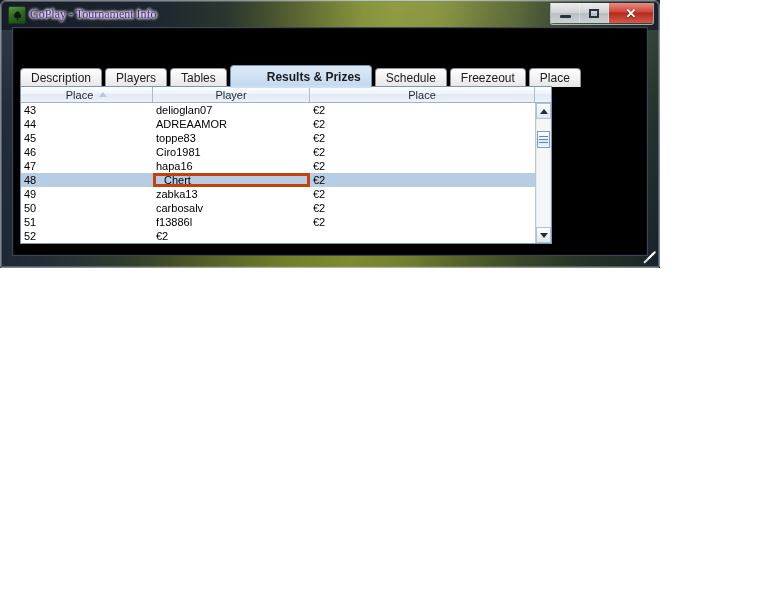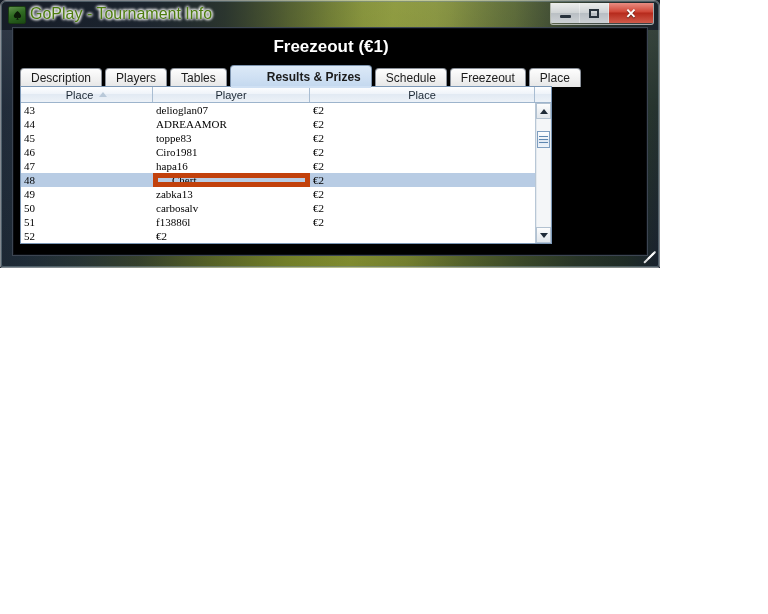--- a/index.html
+++ b/index.html
@@ -103,30 +103,31 @@
     background: linear-gradient(160deg,#5f8f4a 0%, #2f6a22 45%, #1b4a14 100%);
     border: 1px solid #1a3d12;
     border-radius: 2px;
     display: flex; align-items: center; justify-content: center;
     overflow: hidden;
   }
   #titleIcon svg { display: block; }
   #titleText {
     position: absolute;
     left: 28px; top: 4px;
-    font-size: 16px;
-    color: #4d7c0f;
+    font-size: 12px;
+    color: #4c1d95;
     text-shadow:
        0 0 3px rgba(255,255,255,0.95),
        1px 0 3px rgba(255,255,255,0.85),
       -1px 0 3px rgba(255,255,255,0.85),
        0 1px 3px rgba(255,255,255,0.85),
        0 -1px 3px rgba(255,255,255,0.85);
     white-space: nowrap;
     line-height: 16px;
+    font-family: Liberation Serif, serif;
   }
 
   
   #winbtns {
     position: absolute;
     right: 4px; top: 1px;
     display: flex;
     height: 21px;
     border: 1px solid rgba(255,255,255,0.55);
     border-top: none;
@@ -291,40 +292,39 @@
     background: #ffffff;
     overflow: hidden;
   }
   .row {
     display: flex;
     height: 14px;
     box-sizing: border-box;
     font-size: 11px;
     color: #000000;
     align-items: flex-start;
-    font-family: Liberation Serif, serif;
   }
   .row.selected {
     background: #b8cce4;
   }
   .cell {
     box-sizing: border-box;
     padding-left: 3px;
     display: flex;
     align-items: center;
     height: 14px;
     overflow: hidden;
     white-space: nowrap;
   }
   .cell.c-place { width: 132px; }
   .cell.c-player { width: 157px; }
   .cell.c-prize { flex: 1 1 auto; }
   .row.selected .cell.c-player {
-    border: 5px solid #c2410c;
-    padding-left: 14px;
+    border: 3px solid #c2410c;
+    padding-left: 8px;
     height: 14px;
   }
 
   
   #vscroll {
     width: 16px;
     flex: 0 0 16px;
     background: #f1f1f1;
     border-left: 1px solid #b8c7d6;
     display: flex;
@@ -424,21 +424,20 @@
           <div class="glyph-max"></div>
         </div>
         <div class="winbtn close">
           <span class="glyph-close">✕</span>
         </div>
       </div>
     </div>
 
     <div id="client">
 
-      <div id="appTitle">Freezeout (€1)</div>
 
       <div id="tabstrip">
           <div class="tab">
             <span>Description</span>
           </div>
           <div class="tab">
             <span>Players</span>
           </div>
           <div class="tab">
             <span>Tables</span>

